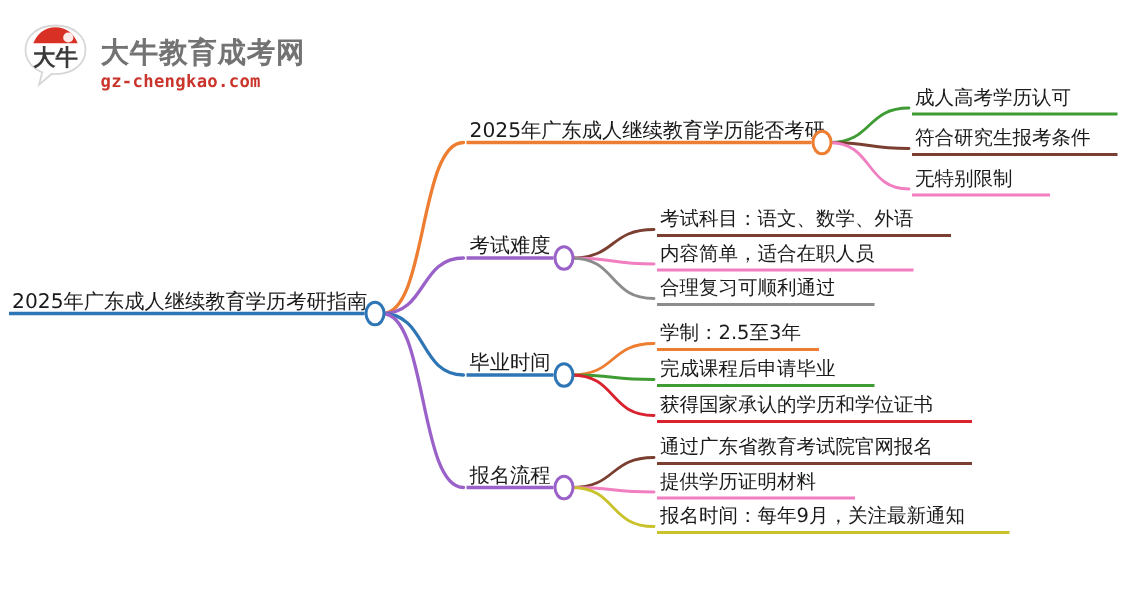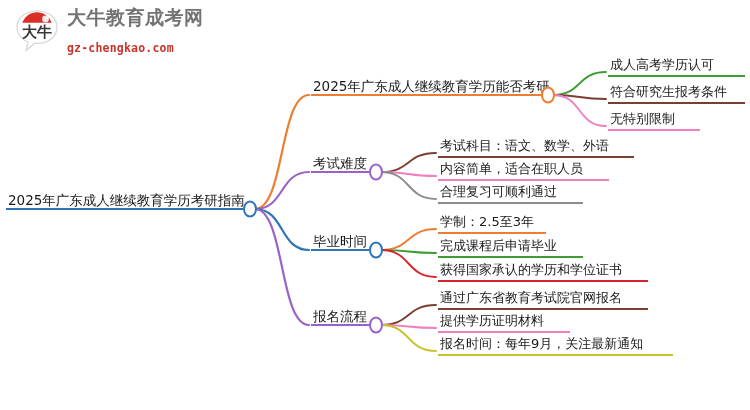--- a/index.html
+++ b/index.html
@@ -16,21 +16,21 @@
   }
 
   
   #logo-area {
     position: absolute;
     left: 14px;
     top: 8px;
     width: 190px;
     height: 52px;
     display: flex;
-    align-items: flex-start;
+    align-items: flex-end;
     gap: 7px;
   }
   #logo-mark {
     position: relative;
     width: 46px;
     height: 46px;
     flex: 0 0 auto;
   }
   #logo-text-block {
     display: flex;
@@ -46,21 +46,21 @@
     letter-spacing: 0.5px;
     white-space: nowrap;
   }
   #logo-domain {
     font-family: "DejaVu Sans Mono", "Liberation Mono", monospace;
     font-size: 11.5px;
     font-weight: bold;
     color: #c9342b;
     letter-spacing: 0.2px;
     white-space: nowrap;
-    margin-top: 14px;
+    margin-top: 2px;
   }
 
   
   #mindmap {
     position: absolute;
     left: 0;
     top: 0;
     width: 750px;
     height: 410px;
   }

